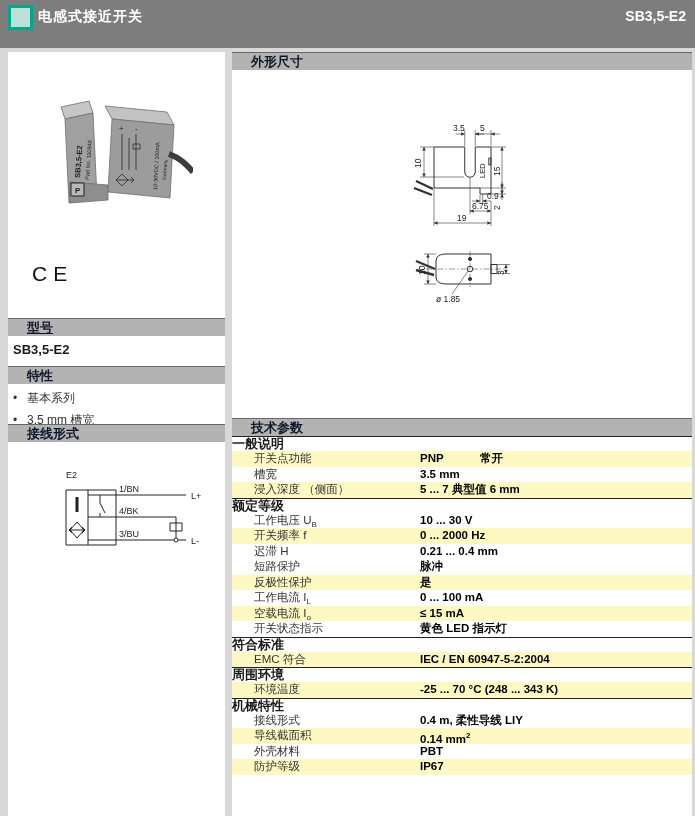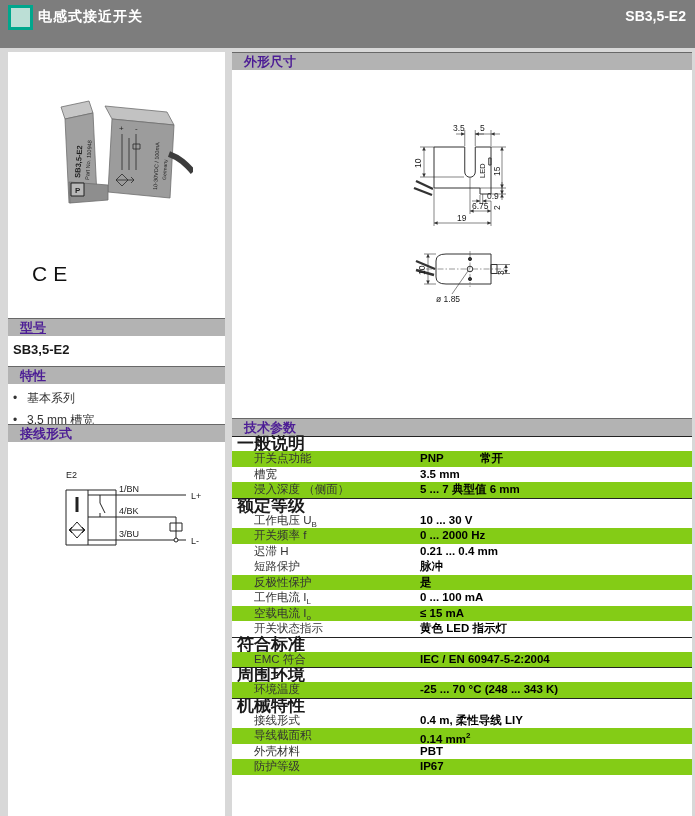--- a/index.html
+++ b/index.html
@@ -15,47 +15,47 @@
   .topbar-title{position:absolute;left:38px;top:8px;color:#fff;font-weight:bold;font-size:14px;letter-spacing:1px;}
   .topbar-model{position:absolute;right:9px;top:8px;color:#fff;font-weight:bold;font-size:14px;}
 
   
   .panel-left{position:absolute;left:8px;top:52px;width:217px;height:764px;background:#ffffff;}
   .panel-right{position:absolute;left:232px;top:52px;width:460px;height:764px;background:#ffffff;}
 
   .bar{
     position:absolute;left:0;width:100%;box-sizing:border-box;
     background:#b3b3b3;border-top:1px solid #686868;
-    font-weight:bold;font-size:13px;color:#4c1d95;
-    height:18px;line-height:17px;padding-left:12px;
+    font-weight:bold;font-size:13px;color:#0f172a;
+    height:18px;line-height:17px;padding-left:19px;
   }
 
   
   .photo-svg{position:absolute;left:40px;top:30px;}
   .ce-mark{position:absolute;left:24px;top:210px;font-size:21px;letter-spacing:6px;color:#111;}
   .model-bar{top:266px;text-decoration:underline;}
   .model-value{position:absolute;left:5px;top:290px;font-weight:bold;font-size:13px;}
   .features-bar{top:314px;}
   .features-list{position:absolute;left:5px;top:338px;margin:0;padding:0;list-style:none;font-size:12px;color:#333;}
   .features-list li{margin:0 0 5px 0;}
   .features-list .dot{display:inline-block;width:14px;color:#333;}
   .connection-bar{top:372px;}
   .wiring-svg{position:absolute;left:28px;top:412px;}
 
   
   .dims-bar{top:0;}
   .dims-svg{position:absolute;left:160px;top:58px;}
   .tech-bar{top:366px;}
   #tech-table{position:absolute;left:0;top:384px;width:100%;}
   .tgroup{
-    height:14px;line-height:14px;font-weight:bold;font-size:17px;
-    border-top:1.5px solid #222;padding-left:5px;
+    height:14px;line-height:14px;font-weight:bold;font-size:13px;
+    border-top:1.5px solid #222;
   }
   .trow{position:relative;height:15.5px;line-height:15.5px;font-size:11.5px;}
-  .trow.shaded{background:#84cc16;}
+  .trow.shaded{background:#fef9c3;}
   .tlabel{position:absolute;left:22px;white-space:nowrap;color:#333;}
   .tvalue{position:absolute;left:188px;font-weight:bold;white-space:nowrap;color:#000;}
   .tvalue2{position:absolute;left:248px;font-weight:bold;white-space:nowrap;color:#000;}
   .tlabel sub{font-size:8px;}
   .tvalue sup{font-size:8px;}
 
   
   .draw line,.draw path,.draw rect,.draw circle,.draw polyline{vector-effect:non-scaling-stroke;}
   text{user-select:none;}
 </style>

